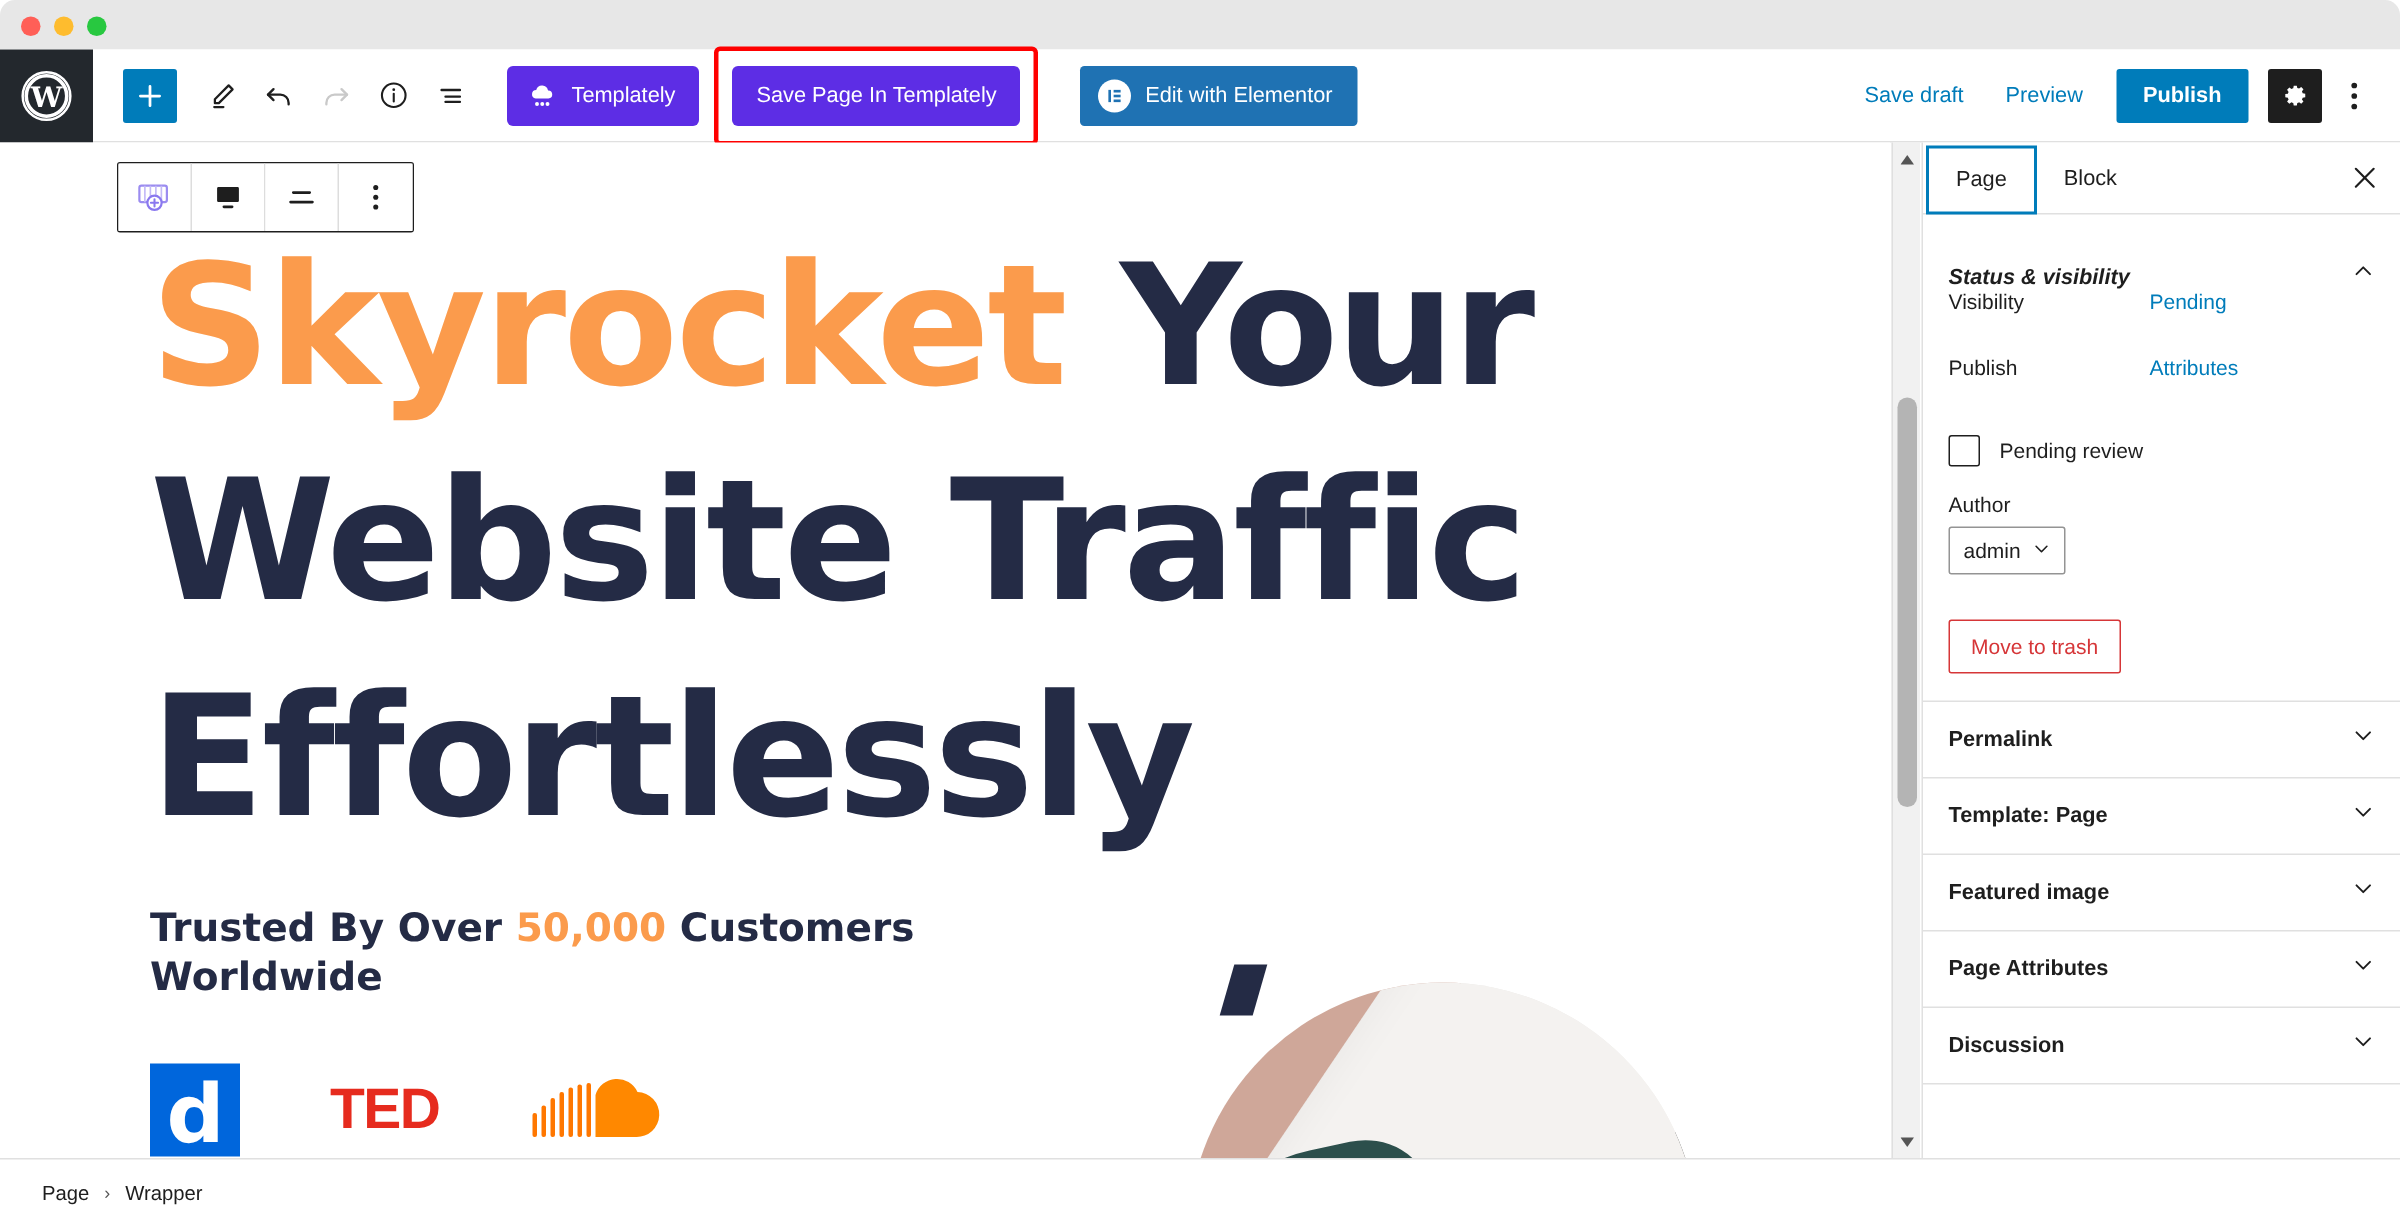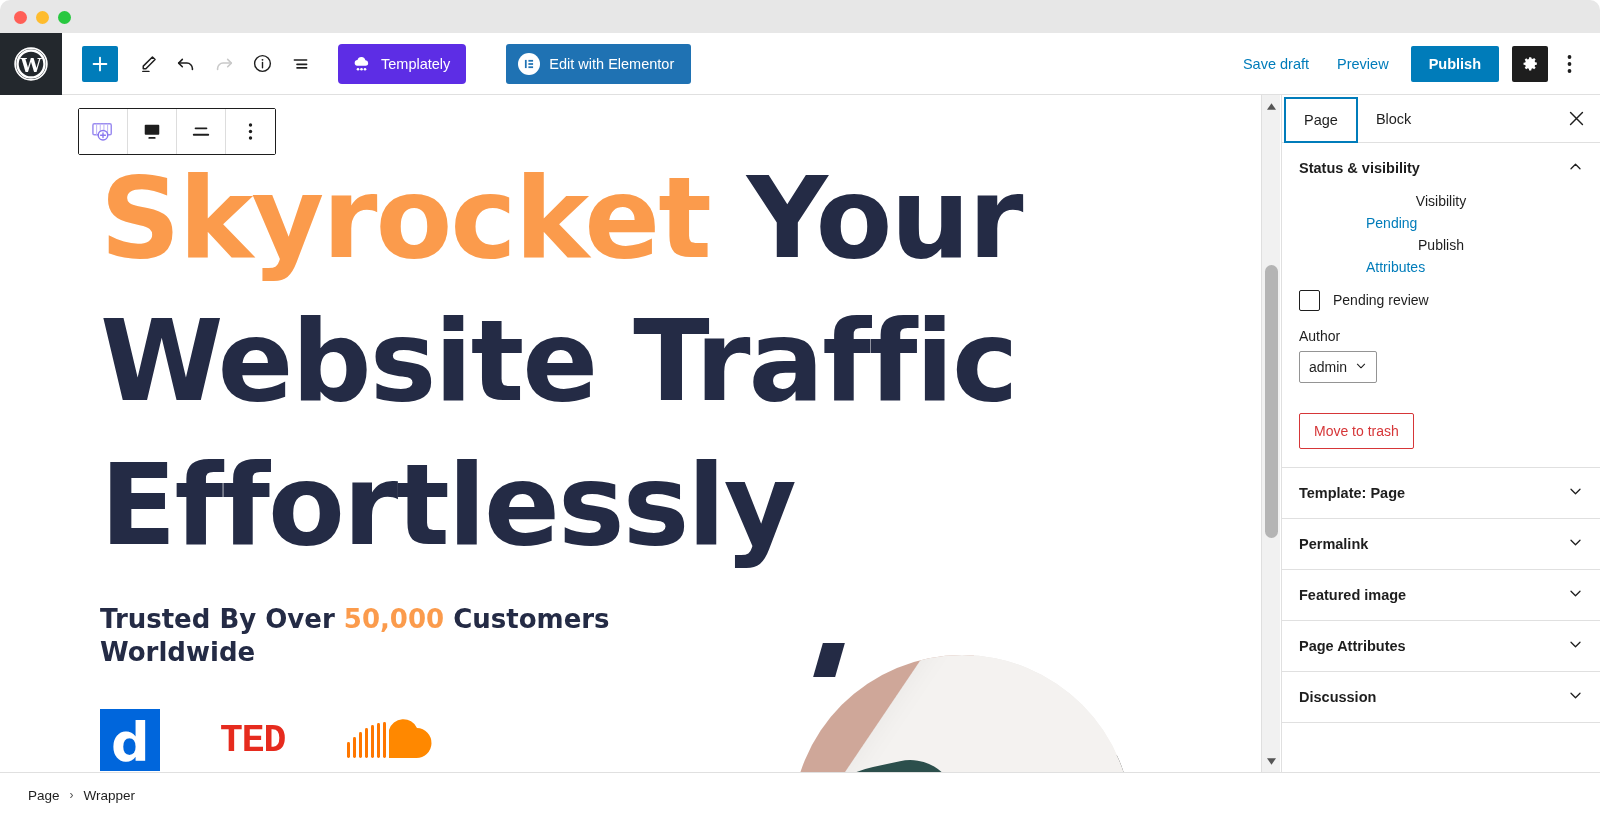--- a/index.html
+++ b/index.html
@@ -135,21 +135,21 @@
   }
   .logo-slot { height: 62px; display: flex; align-items: center; }
   .logo-dm { width: 60px; height: 62px; background: #0066dc; position: relative; overflow: hidden; }
   .logo-dm .d-letter {
     position: absolute; left: 11px; top: 7px; color: #fff;
     font-family: "DejaVu Sans", sans-serif; font-weight: 700; font-size: 54px; line-height: 54px;
   }
   .logo-flickr { font-family: "DejaVu Sans", sans-serif; font-weight: 700; font-size: 30px; color: #0063dc; }
   .logo-flickr .r { color: #ff0084; }
   .logo-ted {
-    font-family: Liberation Mono, monospace; font-weight: 700; font-size: 38px;
+    font-family: Liberation Sans, sans-serif; font-weight: 700; font-size: 38px;
     color: #e62b1e; letter-spacing: -1px; text-align: right;
   }
   .logo-sc { width: 100px; height: 56px; }
 
   .hero-photo {
     position: absolute; left: 792px; top: 560px; width: 340px; height: 340px;
     border-radius: 50%; overflow: hidden;
     background: linear-gradient(122deg, #cfa799 0%, #cfa799 33%, #e9e7e4 33%, #f2f0ee 70%, #3a3a3a 70%, #2b2b2b 100%);
   }
   .hero-photo .chair {
@@ -197,29 +197,29 @@
   }
   .sb-tab.active {
     border: 2px solid #007cba; margin: 2px 0 -1px 2px;
   }
   .sb-close {
     margin-left: auto; width: 48px; display: flex; align-items: center;
     justify-content: center; cursor: pointer; background:none; border:none;
   }
 
   .panel-head {
-    height: 50px; display: flex; align-items: center; justify-content: space-between;
-    padding: 0 17px; cursor: pointer;
+    height: 50px; display: flex; align-items: flex-end; justify-content: space-between;
+    padding: 0 17px; cursor: pointer; font-style: italic;
   }
   .panel-head .ph-title { font-size: 14.5px; font-weight: 600; color: #1e1e1e; }
 
   .panel-body { padding: 0 17px 16px 17px; }
   .row {
-    display: flex; align-items: center; justify-content: space-between;
-    height: 38px; margin-bottom: 6px; flex-direction: column;
+    display: flex; align-items: flex-start; justify-content: space-between;
+    height: 38px; margin-bottom: 6px;
   }
   .row .lbl { font-size: 14px; color: #1e1e1e; }
   .row .val { font-size: 14px; color: #007cba; cursor: pointer; }
   .row .val-wide { width: 150px; text-align: left; }
 
   .chk-row { display: flex; align-items: center; gap: 13px; height: 38px; margin-bottom: 8px; }
   .chkbox {
     width: 21px; height: 21px; border: 1.5px solid #1e1e1e; background: #fff;
     border-radius: 2px; cursor: pointer; flex: none;
   }
@@ -321,20 +321,24 @@
           <svg viewBox="0 0 24 24" width="21" height="21">
             <path d="M7 14.5a3.3 3.3 0 01.4-6.56A4.6 4.6 0 0116.4 8.4a3.05 3.05 0 01.3 6.1H7z" fill="#fff"></path>
             <circle cx="8" cy="18.6" r="1.5" fill="#fff"></circle>
             <circle cx="12" cy="18.6" r="1.5" fill="#fff"></circle>
             <circle cx="16" cy="18.6" r="1.5" fill="#fff"></circle>
           </svg>
         </span>
         <span>Templately</span>
       </button>
 
+      <span class="save-wrap">
+        <button class="btn-save-templately">Save Page In Templately</button>
+        <span class="highlight-box"></span>
+      </span>
 
       <button class="btn-elementor">
         <span class="elem-ico">
           <svg viewBox="0 0 24 24" width="14" height="14">
             <rect x="5" y="5" width="3" height="14" fill="#1f72b3"></rect>
             <rect x="11" y="5" width="8" height="3" fill="#1f72b3"></rect>
             <rect x="11" y="10.5" width="8" height="3" fill="#1f72b3"></rect>
             <rect x="11" y="16" width="8" height="3" fill="#1f72b3"></rect>
           </svg>
         </span>
@@ -492,29 +496,29 @@
             </svg>
         </span>
       </div>
     </div>
 
     <div class="trash-wrap">
       <button class="btn-trash">Move to trash</button>
     </div>
 
     <div class="collapsed-row">
-      <span class="cr-title">Template: Page</span>
+      <span class="cr-title">Permalink</span>
       <span>
         <svg width="15" height="15" viewBox="0 0 20 20">
             <path d="M4 7l6 6 6-6" fill="none" stroke="#1e1e1e" stroke-width="1.7" stroke-linecap="round" stroke-linejoin="round"></path>
           </svg>
       </span>
     </div>
     <div class="collapsed-row">
-      <span class="cr-title">Permalink</span>
+      <span class="cr-title">Template: Page</span>
       <span>
         <svg width="15" height="15" viewBox="0 0 20 20">
             <path d="M4 7l6 6 6-6" fill="none" stroke="#1e1e1e" stroke-width="1.7" stroke-linecap="round" stroke-linejoin="round"></path>
           </svg>
       </span>
     </div>
     <div class="collapsed-row">
       <span class="cr-title">Featured image</span>
       <span>
         <svg width="15" height="15" viewBox="0 0 20 20">

